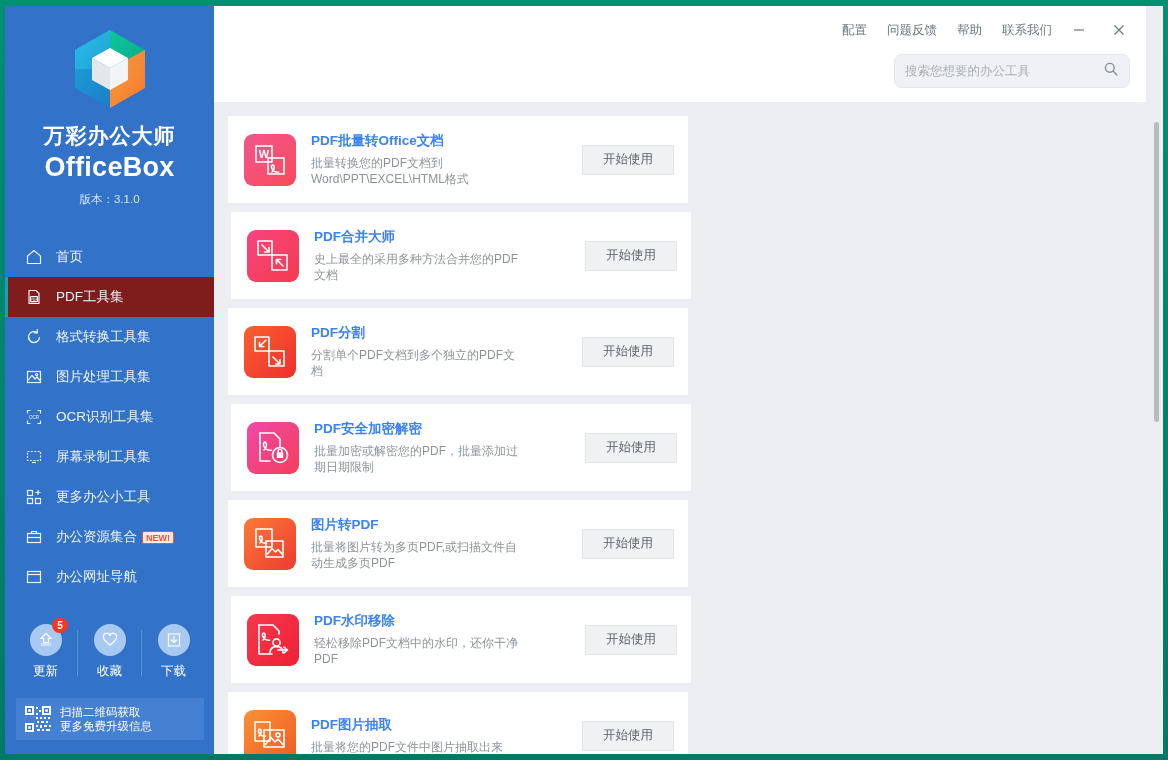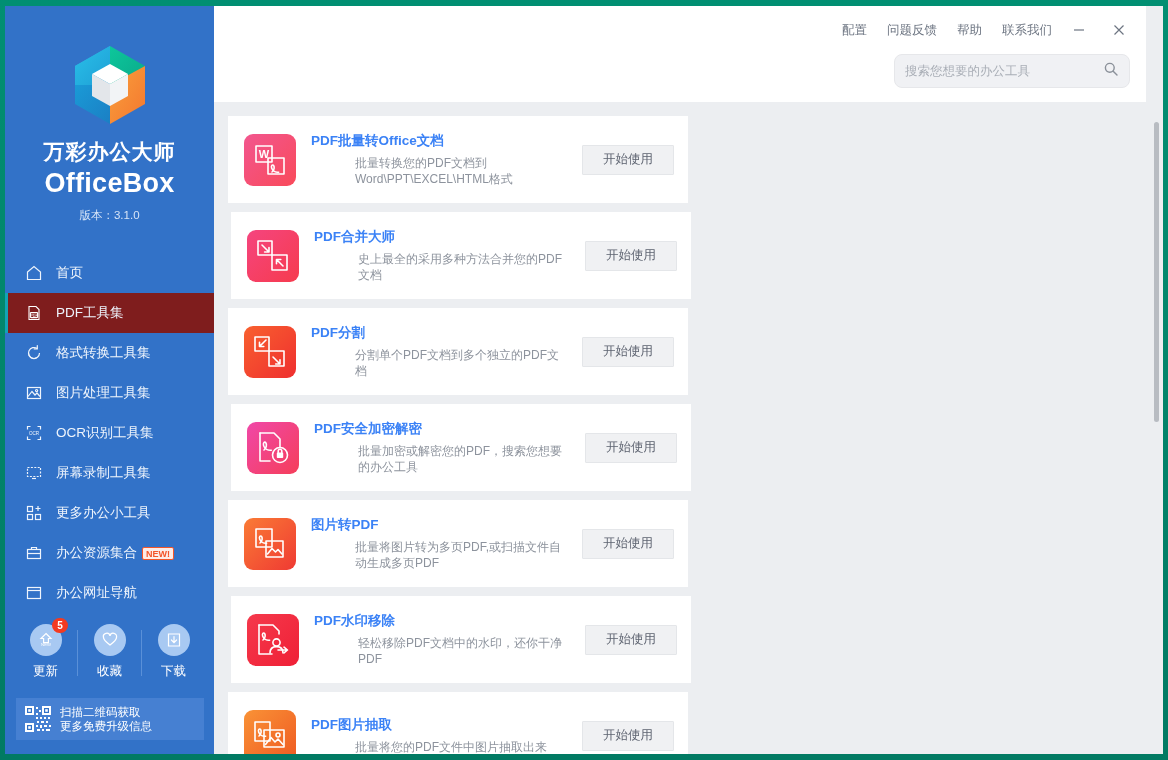--- a/index.html
+++ b/index.html
@@ -17,21 +17,21 @@
   #window {
     position:absolute; left:5px; top:6px; width:1158px; height:748px;
     background:#eceef1; overflow:hidden;
   }
 
   
   #sidebar {
     position:absolute; left:0; top:0; width:209px; height:748px;
     background:#3272c8;
   }
-  #logo-wrap { padding-top:36px; text-align:center; }
+  #logo-wrap { padding-top:20px; text-align:center; }
   .hexlogo { width:78px; height:86px; margin:0 auto; position:relative; }
   #brand-cn {
     margin-top:10px; color:#ffffff; font-size:21px; font-weight:bold;
     letter-spacing:1px;
   }
   #brand-en {
     margin-top:2px; color:#ffffff; font-size:27px; font-weight:bold;
     letter-spacing:0.3px;
   }
   #version {
@@ -138,21 +138,20 @@
   }
   .card-ico svg { display:block; }
   .card-text { flex:1; min-width:0; padding-right:8px; }
   .card-title {
     font-size:13.5px; font-weight:bold; color:#3b82f6; margin-bottom:5px;
     white-space:nowrap;
   }
   .card-desc {
     font-size:12px; color:#8d939d; line-height:16px;
     max-width:215px;
-    margin-left:44px;
   }
   .card-btn {
     flex:0 0 92px; width:92px; height:30px; background:#f0f1f3;
     border:1px solid #e4e6e9; color:#5d6370; font-size:12.5px;
     display:flex; align-items:center; justify-content:center; cursor:pointer;
     border-radius:1px;
   }
 
   
   #scrolltrack {
@@ -470,21 +469,21 @@
       <path d="M4 2 h14 l6 6 v8" fill="none" stroke="#ffffff" stroke-width="1.6" stroke-linejoin="round" stroke-linecap="round"></path>
                 <path d="M4 2 v28 h10" fill="none" stroke="#ffffff" stroke-width="1.6" stroke-linejoin="round" stroke-linecap="round"></path>
       <path d="M8 19 c2.5 -2 3 -5.5 1.7999999999999998 -7.199999999999999 c-1.2 -1.6 -3 0 -2.2 2.8000000000000003 c1 3.4000000000000004 4.5 5 7.800000000000001 4.6000000000000005" fill="none" stroke="#ffffff" stroke-width="1.6" stroke-linejoin="round" stroke-linecap="round"></path>
       <circle cx="24" cy="24" r="7.5" fill="none" stroke="#ffffff" stroke-width="1.6" stroke-linejoin="round" stroke-linecap="round"></circle>
       <rect x="20.8" y="21.6" width="6.4" height="5.4" rx="0.8" fill="#fff" stroke="none"></rect>
       <path d="M22.2 21.6 v-1.6 a1.8 1.8 0 0 1 3.6 0 v1.6" fill="none" stroke="#ffffff" stroke-width="1.6" stroke-linejoin="round" stroke-linecap="round"></path>
               </svg>
             </div>
             <div class="card-text">
               <div class="card-title">PDF安全加密解密</div>
-              <div class="card-desc">批量加密或解密您的PDF，搜索您想要的办公工具</div>
+              <div class="card-desc">批量加密或解密您的PDF，批量添加过期日期限制</div>
             </div>
             <div class="card-btn">开始使用</div>
           </div>
           <div class="card">
             <div class="card-ico" style="background: linear-gradient(135deg, rgb(250, 123, 53), rgb(239, 58, 51));">
               <svg width="34" height="34" viewBox="0 0 34 34">
       <rect x="3" y="2" width="16" height="18" fill="none" stroke="#ffffff" stroke-width="1.6" stroke-linejoin="round" stroke-linecap="round"></rect>
                 <path d="M7 16 c2.25 -1.8 2.6999999999999997 -4.95 1.6199999999999999 -6.4799999999999995 c-1.08 -1.44 -2.6999999999999997 0 -1.98 2.5200000000000005 c0.9 3.06 4.05 4.5 7.0200000000000005 4.140000000000001" fill="none" stroke="#ffffff" stroke-width="1.6" stroke-linejoin="round" stroke-linecap="round"></path>
       <rect x="13" y="14" width="17" height="16" fill="none" stroke="#ffffff" stroke-width="1.6" stroke-linejoin="round" stroke-linecap="round"></rect>
       <path d="M14.5 27 L19 21.5 L22.5 25 L25 22.5 L29 27" fill="none" stroke="#ffffff" stroke-width="1.6" stroke-linejoin="round" stroke-linecap="round"></path>

